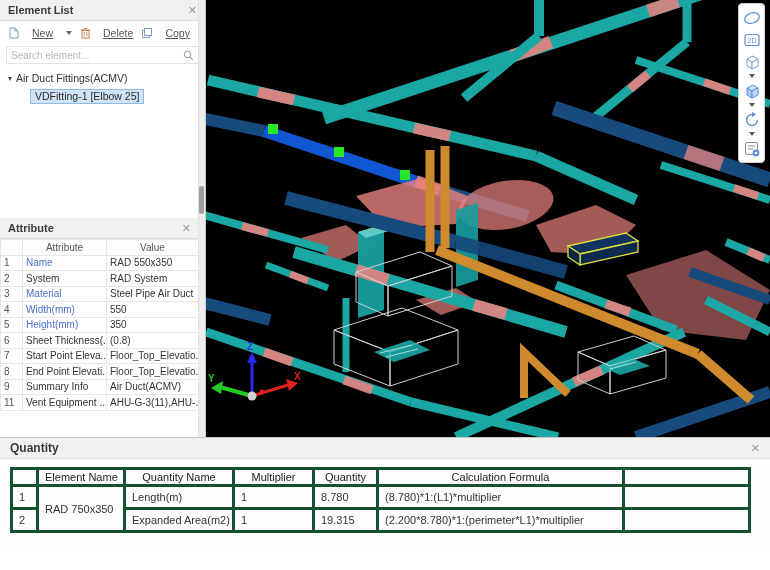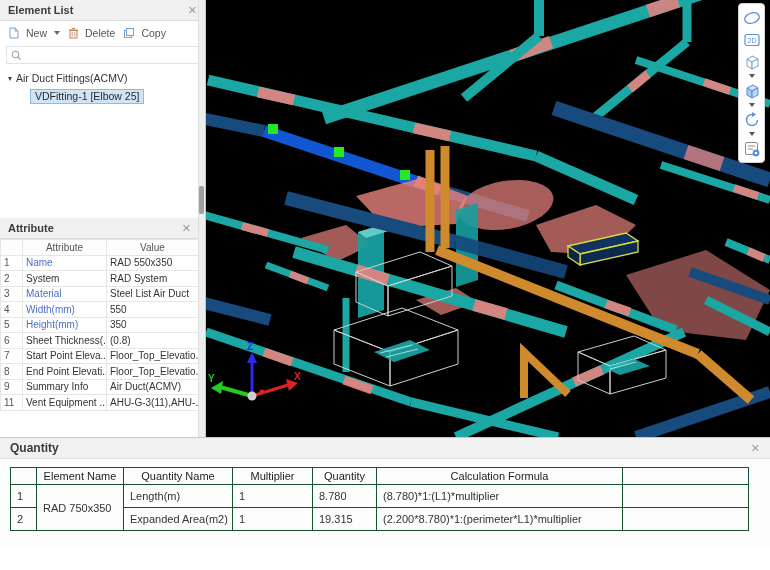--- a/index.html
+++ b/index.html
@@ -29,21 +29,21 @@
     height:21px; background:#f0f0f0; border-bottom:1px solid #dcdcdc;
     display:flex; align-items:center; justify-content:space-between;
     padding:0 8px; font-size:11px; font-weight:bold; color:#3b3b3b;
   }
   .close-x { color:#9a9a9a; font-size:11px; font-weight:normal; cursor:default; line-height:1; }
 
   .el-toolbar {
     height:23px; display:flex; align-items:center; gap:4px;
     padding:0 6px; font-size:10.5px; color:#555;
   }
-  .tb-item { display:flex; align-items:center; gap:6px; padding:1px 2px; }
+  .tb-item { display:flex; align-items:center; gap:12px; padding:1px 2px;text-decoration:underline; }
   .tb-caret { width:0; height:0; border-left:3px solid transparent; border-right:3px solid transparent; border-top:4px solid #666; margin-left:1px; }
 
   .el-search {
     margin:2px 6px 4px 6px; height:18px; border:1px solid #e2e2e2; background:#fff;
     display:flex; align-items:center; padding:0 4px;
   }
   .el-search input {
     border:none; outline:none; flex:1; font-size:10px; color:#444;
     font-family:"Liberation Sans",sans-serif; background:transparent;
   }
@@ -106,21 +106,21 @@
   .export-btn {
     position:absolute; right:7px; top:2px; height:23px; padding:0 14px;
     background:#efefef; border:1px solid #e3e3e3; border-radius:3px;
     font-size:11.5px; color:#b2b2b2; display:flex; align-items:center;
   }
   table.qty {
     margin:8px 0 0 10px; border-collapse:collapse; font-size:11px; color:#333;
     table-layout:fixed; width:738px;
   }
   table.qty th, table.qty td {
-    border:1px solid #14532d; padding:0 6px; white-space:nowrap; overflow:hidden;
+    border:3px solid #14532d; padding:0 6px; white-space:nowrap; overflow:hidden;
   }
   table.qty th { height:17px; font-weight:normal; color:#222; text-align:center; }
   table.qty td { height:23px; text-align:left; }
   td.qnum { text-align:center; color:#333; }
   td.qename { text-align:center; }
   .col-n {width:26px;} .col-en {width:87px;} .col-qn {width:109px;}
   .col-m {width:80px;} .col-q {width:64px;} .col-f {width:246px;} .col-sp {width:126px;}
 </style>
 </head>
 <body>
@@ -154,20 +154,21 @@
     <span class="tb-item">
       <svg width="12" height="12" viewBox="0 0 12 12">
         <rect x="1.5" y="3.5" width="7" height="7" fill="#fff" stroke="#7a9fc9" stroke-width="1"></rect>
         <rect x="3.5" y="1.5" width="7" height="7" fill="#fff" stroke="#7a9fc9" stroke-width="1"></rect>
       </svg>
       <span>Copy</span>
     </span>
   </div>
 
   <div class="el-search">
+    <input type="text" placeholder="Search element..." style="">
     <svg width="11" height="11" viewBox="0 0 11 11">
       <circle cx="4.5" cy="4.5" r="3.2" fill="none" stroke="#a0a0a0" stroke-width="1.1"></circle>
       <line x1="7" y1="7" x2="9.8" y2="9.8" stroke="#a0a0a0" stroke-width="1.1"></line>
     </svg>
   </div>
 
   <div class="tree">
     <div class="tree-group">
       <span class="tree-expander">▾</span>
       <span>Air Duct Fittings(ACMV)</span>
@@ -195,21 +196,21 @@
         <td>RAD 550x350</td>
       </tr>
       <tr>
         <td class="attr-num">2</td>
         <td class="attr-name">System</td>
         <td>RAD System</td>
       </tr>
       <tr>
         <td class="attr-num">3</td>
         <td class="attr-name attr-link">Material</td>
-        <td>Steel List Air Duct</td>
+        <td>Steel Pipe Air Duct</td>
       </tr>
       <tr>
         <td class="attr-num">4</td>
         <td class="attr-name attr-link">Width(mm)</td>
         <td>550</td>
       </tr>
       <tr>
         <td class="attr-num">5</td>
         <td class="attr-name attr-link">Height(mm)</td>
         <td>350</td>

